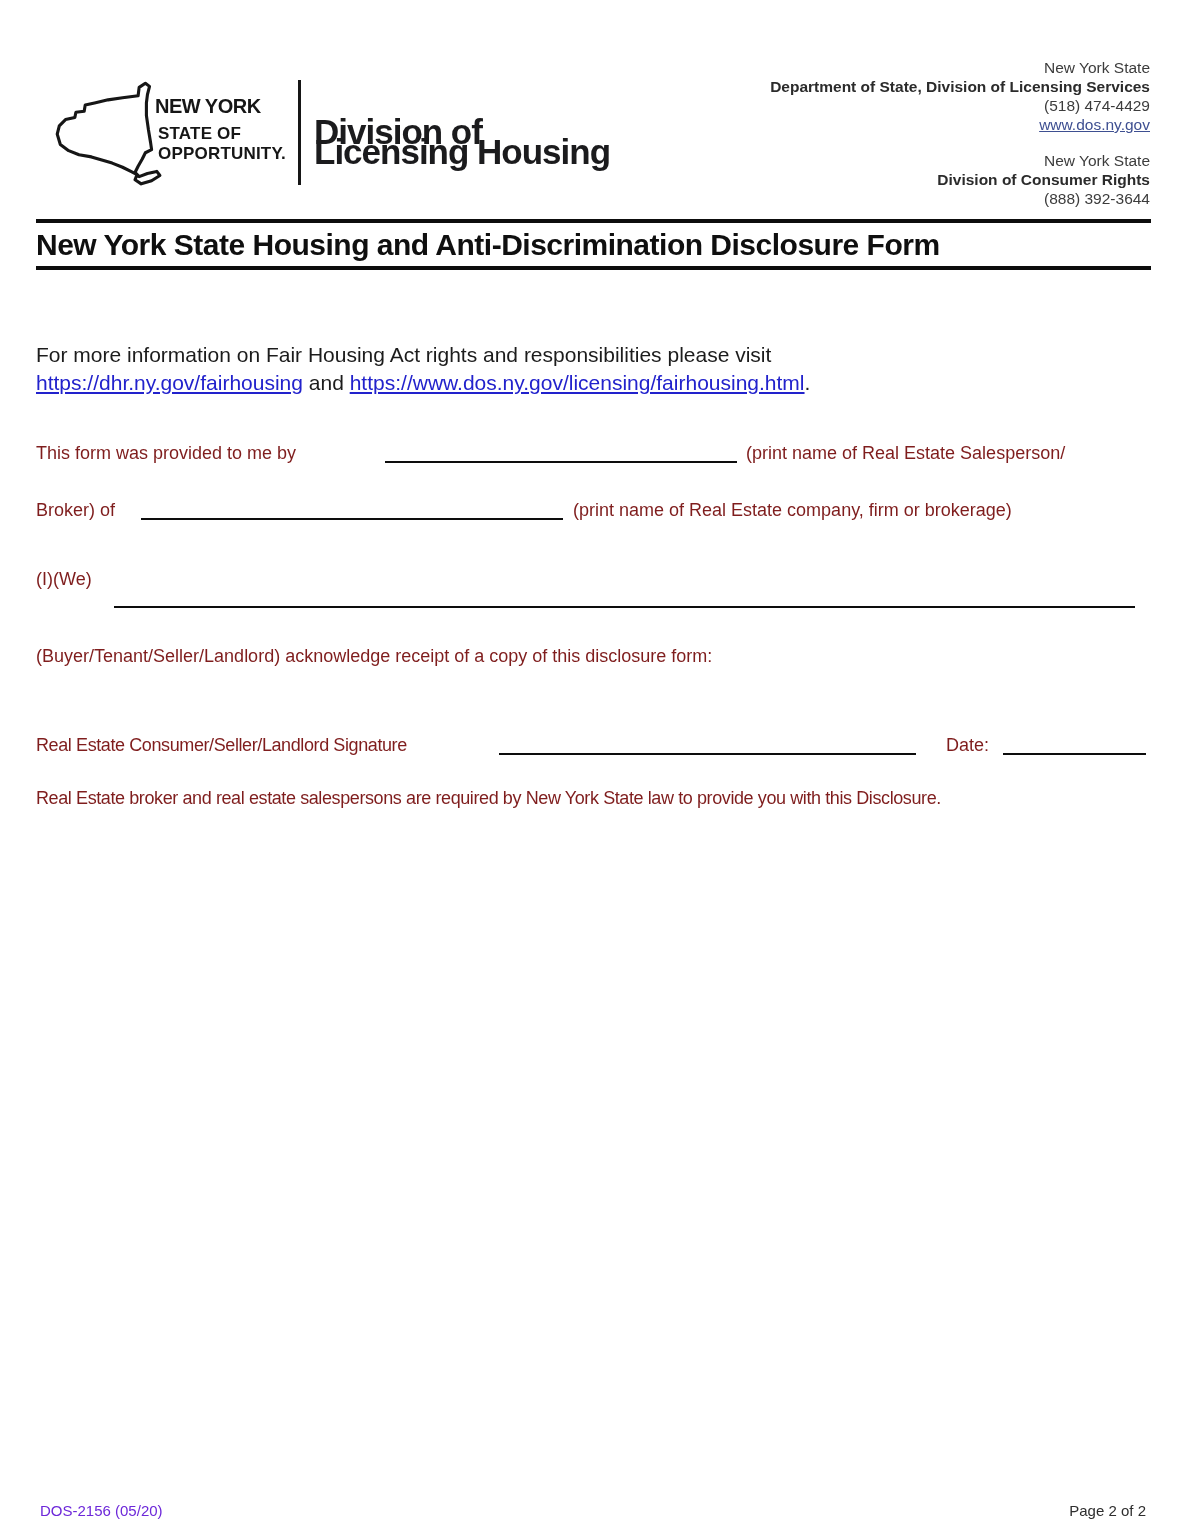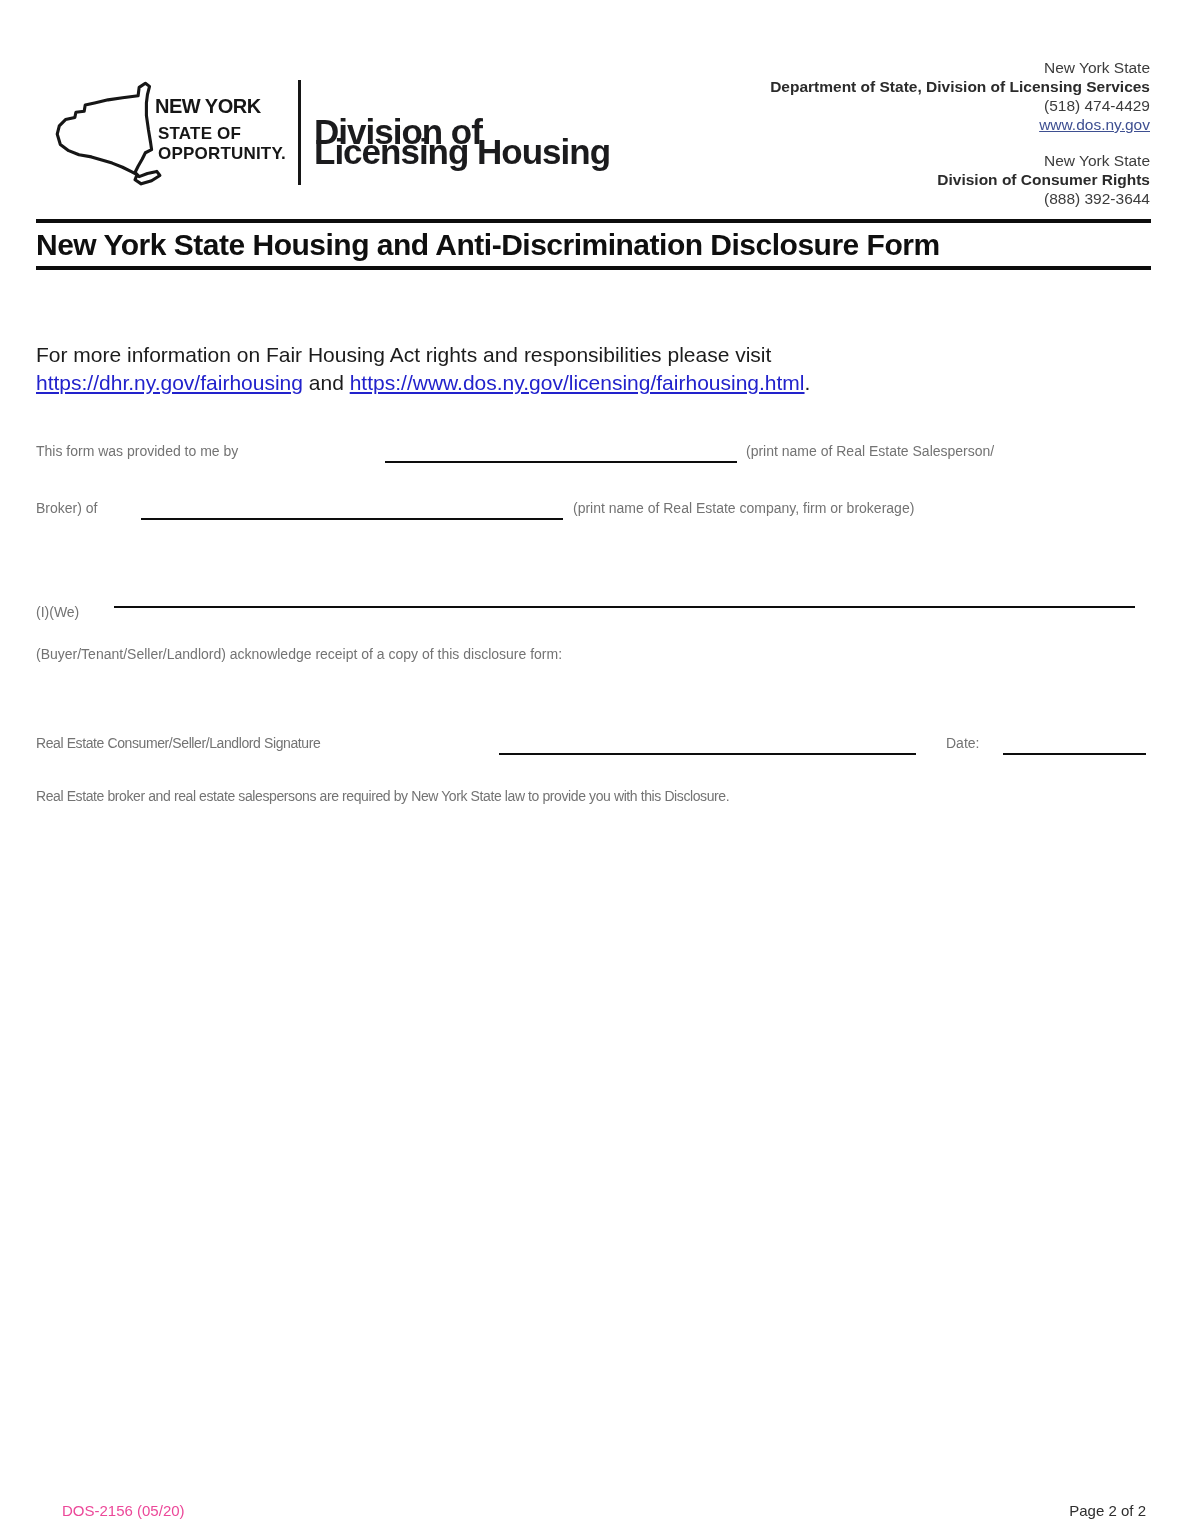--- a/index.html
+++ b/index.html
@@ -26,25 +26,25 @@
   .contact .b{font-weight:700;color:#2b2b2b;}
   .contact .gap{height:17px;}
   .contact a{color:#3e4f91;text-decoration:underline;}
   
   .rule{position:absolute;left:36px;width:1115px;height:4px;background:#0d0d0d;}
   .doc-title{position:absolute;left:36px;top:228px;font-size:30px;font-weight:700;letter-spacing:-0.5px;color:#0f0f0f;white-space:nowrap;}
   
   .intro{position:absolute;left:36px;top:320px;width:900px;font-size:21px;line-height:28px;color:#1c1c1c;}
   .intro a{color:#2222cc;text-decoration:underline;}
   
-  .lbl{position:absolute;font-size:14px;color:#737373;white-space:nowrap;}
+  .lbl{position:absolute;font-size:18px;color:#7f1d1d;white-space:nowrap;}
   .blank{position:absolute;height:0;border-bottom:2px solid #0d0d0d;}
   .cond{letter-spacing:-0.4px;}
   
-  .footer-left{position:absolute;left:62px;top:1502px;font-size:15px;color:#ec4899;}
+  .footer-left{position:absolute;left:40px;top:1502px;font-size:15px;color:#6d28d9;}
   .footer-right{position:absolute;right:41px;top:1502px;font-size:15px;color:#2e2e2e;}
 </style>
 </head>
 <body>
 
 <div class="page">
 
   <div class="logo-wrap">
     <svg class="state-svg" width="118" height="112" viewBox="0 0 112 108">
       <path d="M 10,48
@@ -86,21 +86,21 @@
     <a href="#">https://www.dos.ny.gov/licensing/fairhousing.html</a><span>.</span></p>
 
   <div class="lbl" style="left:36px;top:443px">This form was provided to me by</div>
   <div class="blank" style="left:385px;width:352px;top:461px"></div>
   <div class="lbl" style="left:746px;top:443px">(print name of Real Estate Salesperson/</div>
 
   <div class="lbl" style="left:36px;top:500px">Broker) of</div>
   <div class="blank" style="left:141px;width:422px;top:518px"></div>
   <div class="lbl" style="left:573px;top:500px">(print name of Real Estate company, firm or brokerage)</div>
 
-  <div class="lbl" style="left:36px;top:604px">(I)(We)</div>
+  <div class="lbl" style="left:36px;top:569px">(I)(We)</div>
   <div class="blank" style="left:114px;width:1021px;top:606px"></div>
 
   <div class="lbl" style="left:36px;top:646px">(Buyer/Tenant/Seller/Landlord) acknowledge receipt of a copy of this disclosure form:</div>
 
   <div class="lbl cond" style="left:36px;top:735px">Real Estate Consumer/Seller/Landlord Signature</div>
   <div class="blank" style="left:499px;width:417px;top:753px"></div>
   <div class="lbl" style="left:946px;top:735px">Date:</div>
   <div class="blank" style="left:1003px;width:143px;top:753px"></div>
 
   <div class="lbl cond" style="left:36px;top:788px">Real Estate broker and real estate salespersons are required by New York State law to provide you with this Disclosure.</div>

